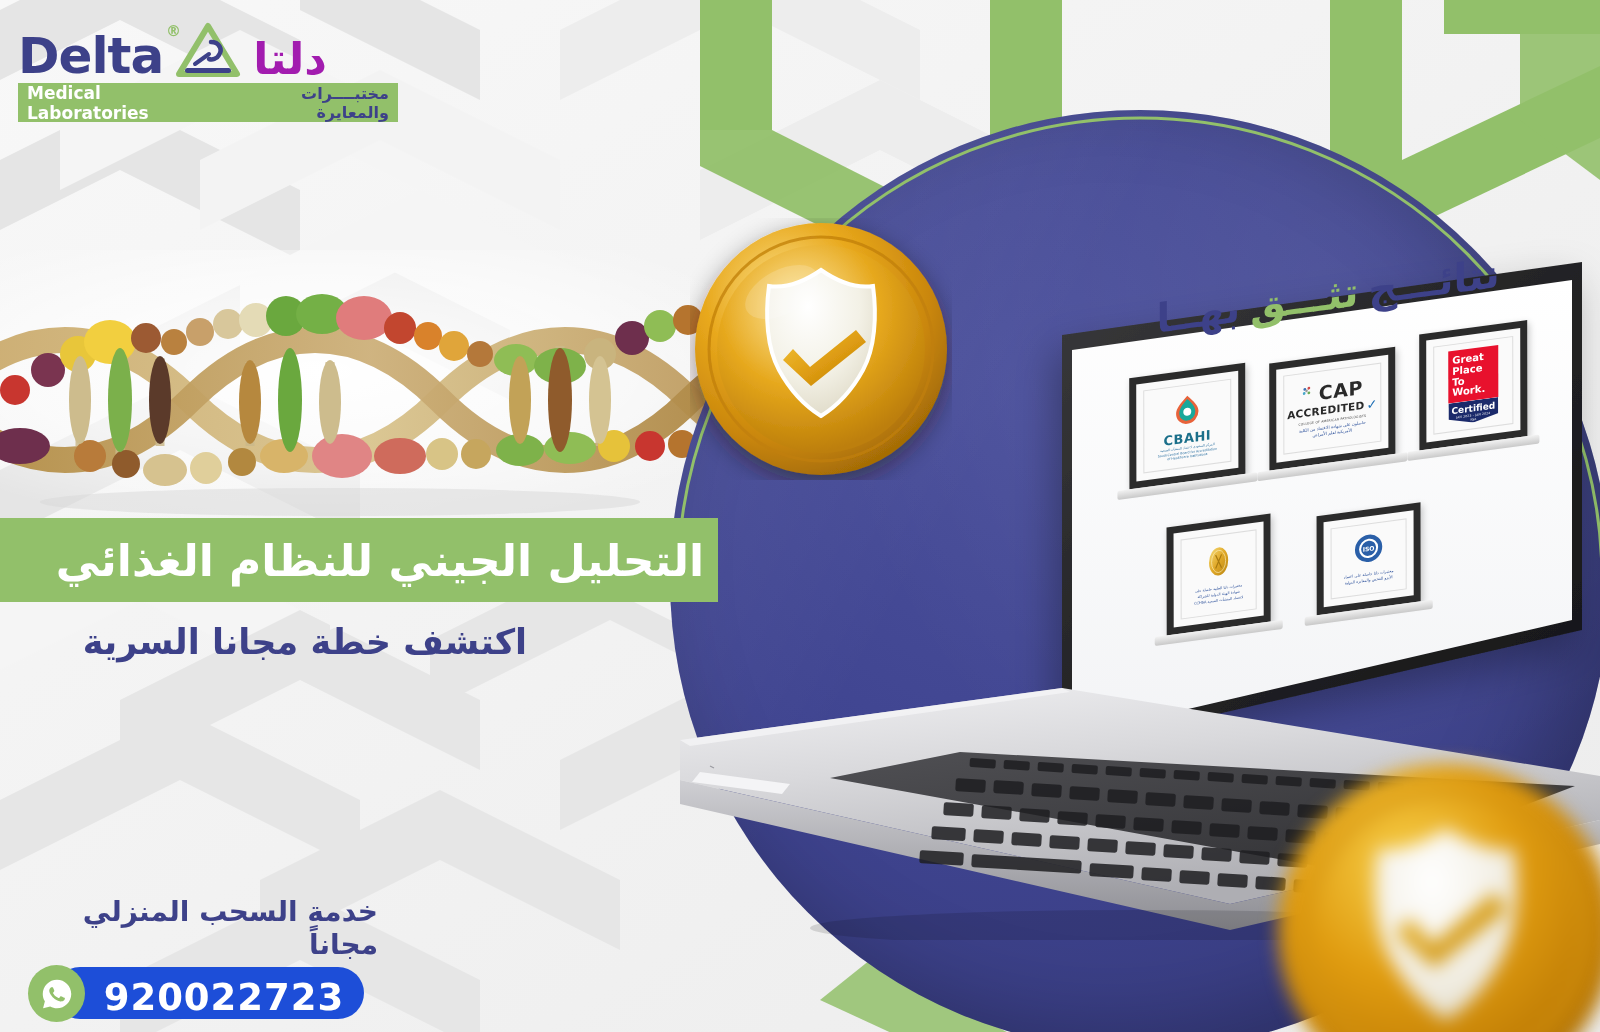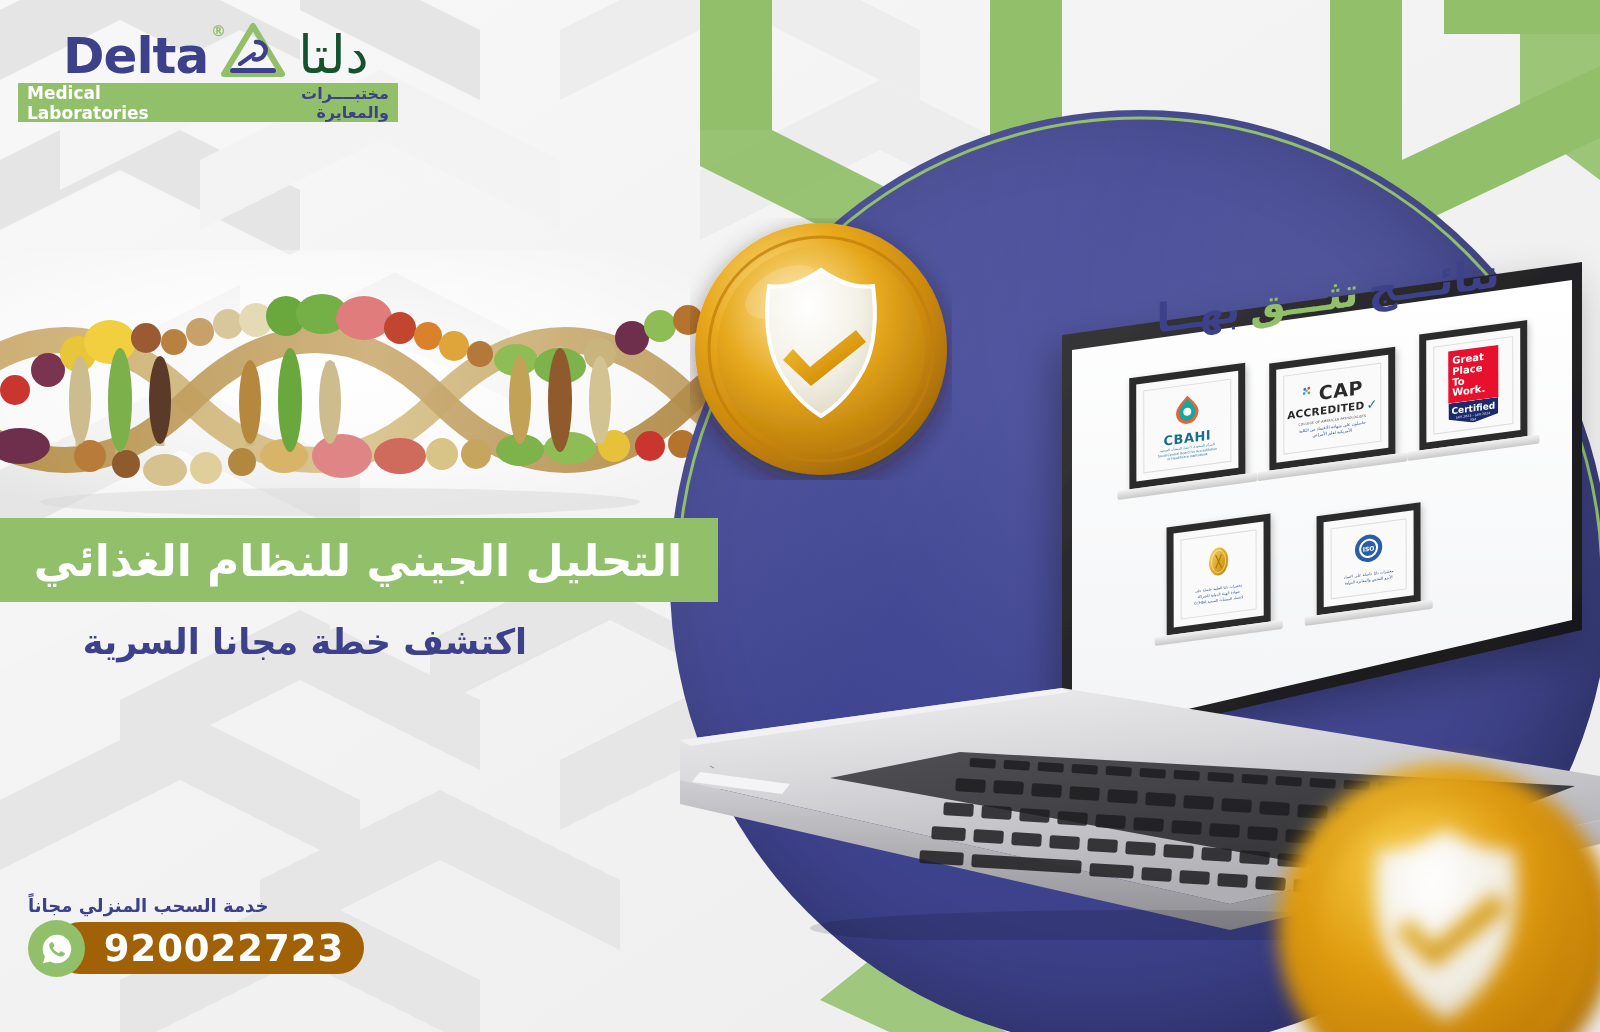--- a/index.html
+++ b/index.html
@@ -15,51 +15,51 @@
              background:linear-gradient(110deg,#f7f7f7 0%,#ededed 40%,#e9e9e9 70%,#f4f4f4 100%); }
 
   .chev-layer { position:absolute; inset:-10%; }
 
   
   .dna-wrap { position:absolute; left:-40px; top:250px; width:800px; height:270px; }
 
   
   .band { position:absolute; left:0; top:518px; width:718px; height:84px;
           background:#92c06a; display:flex; align-items:center;
-          justify-content:flex-end; padding-right:36px; }
+          justify-content:flex-end; padding-right:14px; }
   .band-text { color:#ffffff; font-size:44px; font-weight:700;
                direction:rtl; letter-spacing:0px; white-space:nowrap;
                font-family:"DejaVu Sans","Liberation Sans",sans-serif; }
 
   .subtitle { position:absolute; left:0; top:622px; width:610px;
               text-align:center; color:#3d4189; font-size:35px; font-weight:700;
               direction:rtl; white-space:nowrap; }
 
   
   .logo { position:absolute; left:18px; top:18px; width:380px; height:95px; }
-  .logo-row1 { position:relative; height:62px; display:flex; align-items:flex-end; gap:12px;margin-left:45px; }
+  .logo-row1 { position:relative; height:62px; display:flex; align-items:flex-end; gap:12px; }
   .logo-delta { font-size:50px; font-weight:700; color:#3d4189; line-height:0.95;
                 letter-spacing:-1px; }
   .logo-reg { font-size:15px; color:#92c06a; position:absolute; left:148px; top:4px;
               font-weight:600; }
-  .logo-ar { font-size:52px; font-weight:400; color:#14532d; line-height:0.95;
+  .logo-ar { font-size:44px; font-weight:700; color:#a21caf; line-height:0.95;
              direction:rtl; letter-spacing:1px; }
   .logo-band { margin-top:3px; background:#92c06a; height:39px; display:flex;
                align-items:center; justify-content:space-between; padding:0 9px; }
   .logo-band-en { color:#ffffff; font-size:17px; font-weight:700; }
   .logo-band-ar { color:#3d4189; font-size:16px; font-weight:700; direction:rtl; }
 
   
   .contact { position:absolute; left:28px; top:895px; width:360px; height:110px; }
-  .contact-label { text-align:left; color:#3d4189; font-size:18px;
+  .contact-label { text-align:right; color:#3d4189; font-size:28px;
                    font-weight:700; direction:rtl; margin-bottom:6px;
                    padding-right:10px; }
   .phone-pill { position:relative; margin-left:26px; height:52px; width:310px;
-                background:#a16207; border-radius:26px; display:flex;
-                align-items:center; justify-content:center; }
+                background:#1d4ed8; border-radius:26px; display:flex;
+                align-items:flex-end; justify-content:center; }
   .phone-num { color:#ffffff; font-size:37px; font-weight:700; letter-spacing:1px;
                padding-left:30px; }
   .wa-circle { position:absolute; left:-26px; top:-2px; width:57px; height:57px;
                border-radius:50%; background:#92c06a; display:flex;
                align-items:center; justify-content:center; }
 
   
   .scene { position:absolute; right:0; top:0; width:920px; height:1032px; }
 
   .navy-circle { position:absolute; left:-10px; top:110px; width:940px; height:940px;

